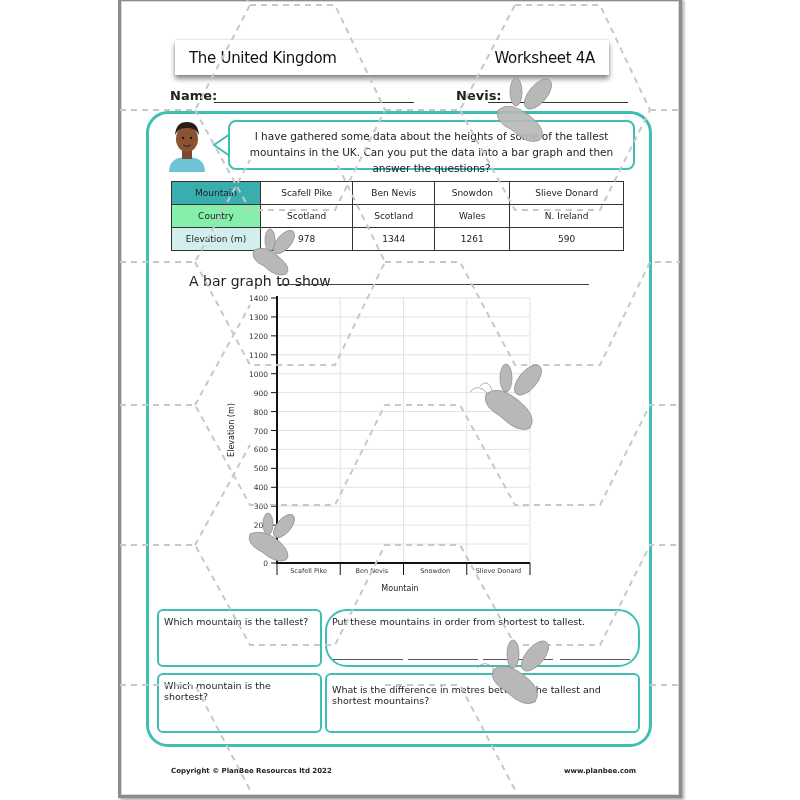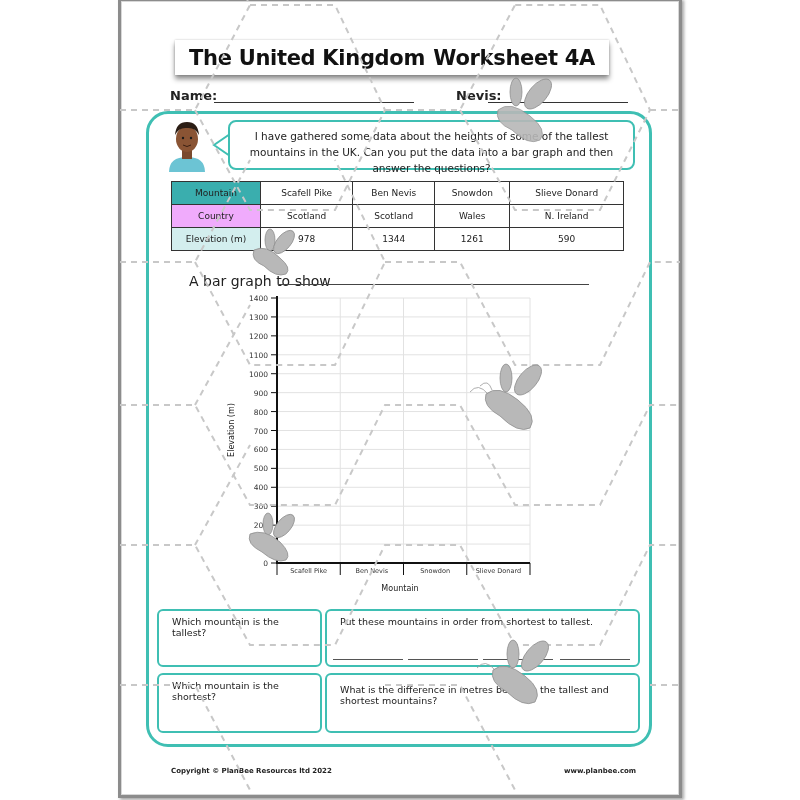--- a/index.html
+++ b/index.html
@@ -14,21 +14,21 @@
   }
   .watermark { position: absolute; left: 0; top: 0; width: 800px; height: 800px; pointer-events: none; z-index: 5; }
 
   .title-card {
     position: absolute; left: 175px; top: 40px; width: 434px; height: 35px;
     background: #fff;
     box-shadow: 0 4px 5px rgba(0,0,0,0.45), 0 0 2px rgba(0,0,0,0.2);
     display: flex; align-items: center; justify-content: space-between;
     padding: 0 14px;
   }
-  .title-card span { font-family: "DejaVu Sans", sans-serif; font-weight: bold; font-size: 21px; letter-spacing: -0.3px; color: #111; }
+  .title-card span { font-family: "DejaVu Sans", sans-serif; font-weight: normal; font-size: 15px; letter-spacing: -0.3px; color: #111; }
 
   .name-row { position: absolute; top: 88px; left: 170px; width: 460px; height: 18px; font-weight: bold; font-size: 13px; }
   .name-label { position: absolute; left: 0; top: 0; }
   .name-line { position: absolute; left: 44px; top: 14px; width: 200px; border-bottom: 1px solid #333; }
   .date-label { position: absolute; left: 286px; top: 0; }
   .date-line { position: absolute; left: 318px; top: 14px; width: 140px; border-bottom: 1px solid #333; }
 
   .main-frame {
     position: absolute; left: 146px; top: 111px; width: 506px; height: 636px;
     border: 3px solid #3fbfb3; border-radius: 22px;
@@ -42,30 +42,30 @@
   }
   .bubble-tail { position: absolute; left: 212px; top: 132px; width: 20px; height: 26px; }
 
   table.data-table {
     position: absolute; left: 171px; top: 181px; width: 453px; height: 70px;
     border-collapse: collapse; font-size: 9px; text-align: center;
   }
   .data-table td { border: 1px solid #333; height: 23px; color: #222; }
   .data-table td.hdr { width: 89px; }
   .data-table tr:nth-child(1) td.hdr { background: #3aaeae; }
-  .data-table tr:nth-child(2) td.hdr { background: #f0abfc; }
+  .data-table tr:nth-child(2) td.hdr { background: #86efac; }
   .data-table tr:nth-child(3) td.hdr { background: #d3eeee; }
 
   .graph-title { position: absolute; left: 189px; top: 273px; font-size: 14px; color: #222; }
   .graph-title-line { position: absolute; left: 278px; top: 284px; width: 311px; border-bottom: 1px solid #444; }
 
   .chart { position: absolute; left: 0; top: 0; width: 800px; height: 800px; }
   .chart text { font-family: "DejaVu Sans", sans-serif; }
 
-  .qbox { position: absolute; border: 2px solid #3fbfb3; border-radius: 6px; background: #fff; font-size: 9.5px; color: #222; padding: 5px 13px; }
+  .qbox { position: absolute; border: 2px solid #3fbfb3; border-radius: 6px; background: #fff; font-size: 9.5px; color: #222; padding: 5px 5px; }
   .qline { position: absolute; border-bottom: 1px solid #555; }
 
   .footer { position: absolute; top: 751px; font-size: 7px; font-weight: bold; color: #222; margin-top: 16px; }
 </style>
 </head>
 <body>
 
 <div class="page"></div>
 
 <div class="title-card">
@@ -194,21 +194,21 @@
     </g>
   <line x1="277" y1="296" x2="277" y2="563" stroke="#111" stroke-width="2"></line>
   <line x1="276" y1="563" x2="530" y2="563" stroke="#111" stroke-width="2"></line>
   <text id="ylabel" x="234" y="430" font-size="8" text-anchor="middle" transform="rotate(-90 234 430)" fill="#222">Elevation (m)</text>
   <text id="xlabel" x="400" y="591" font-size="8" text-anchor="middle" fill="#222">Mountain</text>
 </svg>
 
 <div class="qbox" style="left:157px; top:609px; width:165px; height:58px;">
   <span>Which mountain is the tallest?</span>
 </div>
-<div class="qbox" style="left:325px; top:609px; width:315px; height:58px;">
+<div class="qbox" style="left:325px; top:609px; width:315px; height:58px;border-radius:22px;">
   <span>Put these mountains in order from shortest to tallest.</span>
 </div>
 <div class="qline" style="left:333px; top:659px; width:70px;"></div>
 <div class="qline" style="left:408px; top:659px; width:70px;"></div>
 <div class="qline" style="left:483px; top:659px; width:70px;"></div>
 <div class="qline" style="left:560px; top:659px; width:70px;"></div>
 
 <div class="qbox" style="left:157px; top:673px; width:165px; height:60px;">
   <span>Which mountain is the shortest?</span>
 </div>

